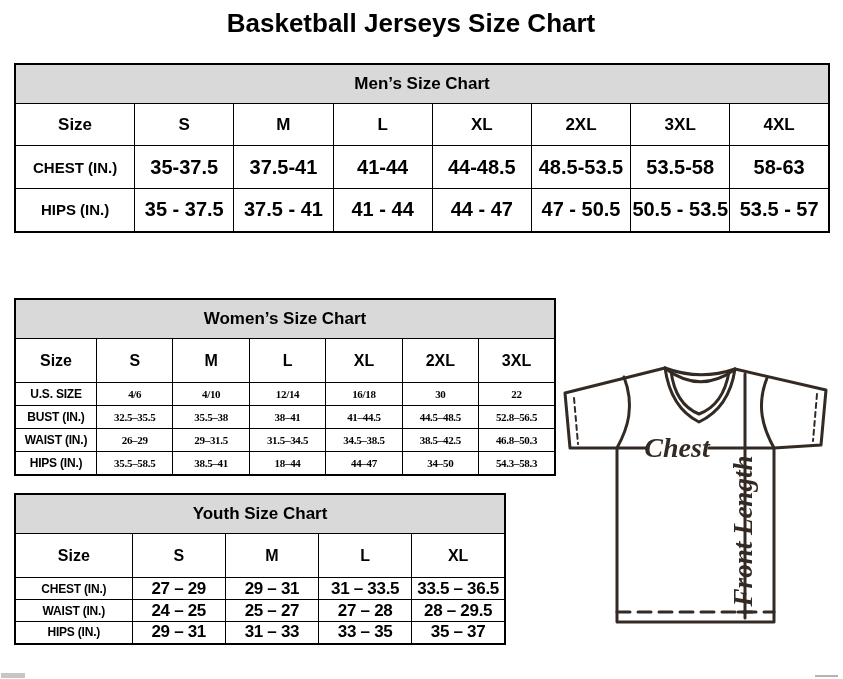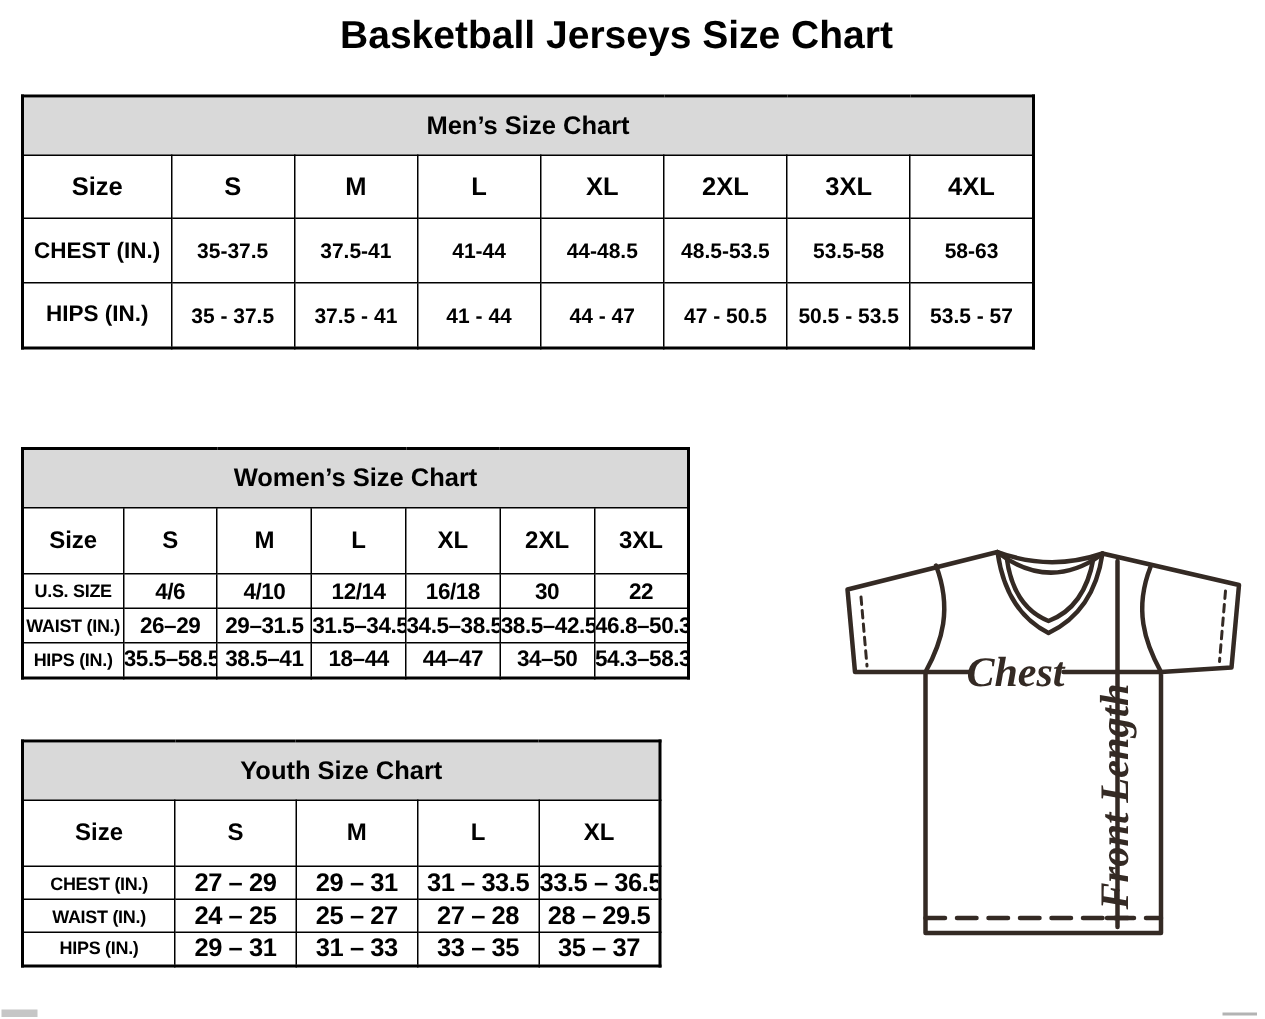--- a/index.html
+++ b/index.html
@@ -6,37 +6,37 @@
   .canvas{position:relative;width:843px;height:679px;background:#ffffff;overflow:hidden;
           font-family:"Liberation Sans",sans-serif;}
   .page-title{position:absolute;left:46px;top:4px;width:722px;margin:4px;text-align:center;
               font-family:"Liberation Sans",sans-serif;font-weight:bold;font-size:26px;color:#000;}
   table.tbl{position:absolute;border-collapse:collapse;table-layout:fixed;background:#fff;
             border:2px solid #000;}
   .tbl th,.tbl td{border:1px solid #000;font-family:"Liberation Sans",sans-serif;font-weight:bold;
             text-align:center;vertical-align:middle;color:#000;padding:0;white-space:nowrap;overflow:hidden;}
   .tbl .title-row th{background:#d9d9d9;border-bottom:1px solid #000;}
   
-  .tbl-men{left:14px;top:63px;width:676px;}
+  .tbl-men{left:14px;top:63px;width:816px;}
   .tbl-men .title-row th{height:38px;font-size:17px;}
   .tbl-men .col-head-row th{height:41px;font-size:17px;}
   .tbl-men tbody tr{height:43px;}
   .tbl-men tbody th{font-size:15px;}
-  .tbl-men tbody td{font-size:14px;}
+  .tbl-men tbody td{font-size:20px;}
   .tbl-men col.c0{width:14.7%;}
   
-  .tbl-women{left:14px;top:298px;width:446px;padding-left:31px;}
+  .tbl-women{left:14px;top:298px;width:542px;padding-left:31px;}
   .tbl-women .title-row th{height:38px;font-size:17px;}
   .tbl-women .col-head-row th{height:43px;font-size:16px;}
   .tbl-women tbody tr{height:23px;}
   .tbl-women tbody th{font-size:12px;letter-spacing:-0.2px;}
-  .tbl-women tbody td{font-size:15px;letter-spacing:-0.3px;}
+  .tbl-women tbody td{font-size:11px;letter-spacing:-0.3px;font-family:Liberation Serif, serif;}
   .tbl-women col.c0{width:15.1%;}
   
-  .tbl-youth{left:14px;top:493px;width:427px;}
+  .tbl-youth{left:14px;top:493px;width:492px;}
   .tbl-youth .title-row th{height:38px;font-size:17px;}
   .tbl-youth .col-head-row th{height:43px;font-size:16px;}
   .tbl-youth tbody tr{height:22px;}
   .tbl-youth tbody th{font-size:12px;letter-spacing:-0.2px;}
   .tbl-youth tbody td{font-size:17px;letter-spacing:-0.3px;}
   .tbl-youth col.c0{width:23.9%;}
 
   .jersey{position:absolute;left:555px;top:360px;width:280px;height:272px;}
   .jersey .lbl{font-family:"Liberation Serif",serif;font-style:italic;font-weight:bold;}
   .frag-left{position:absolute;left:1px;top:673px;width:24px;height:5px;background:#c6c6c6;}
@@ -126,20 +126,29 @@
         <tr>
           <th scope="row">U.S. SIZE</th>
           <td>4/6</td>
           <td>4/10</td>
           <td>12/14</td>
           <td>16/18</td>
           <td>30</td>
           <td>22</td>
         </tr>
         <tr>
+          <th scope="row">BUST (IN.)</th>
+          <td>32.5–35.5</td>
+          <td>35.5–38</td>
+          <td>38–41</td>
+          <td>41–44.5</td>
+          <td>44.5–48.5</td>
+          <td>52.8–56.5</td>
+        </tr>
+        <tr>
           <th scope="row">WAIST (IN.)</th>
           <td>26–29</td>
           <td>29–31.5</td>
           <td>31.5–34.5</td>
           <td>34.5–38.5</td>
           <td>38.5–42.5</td>
           <td>46.8–50.3</td>
         </tr>
         <tr>
           <th scope="row">HIPS (IN.)</th>

